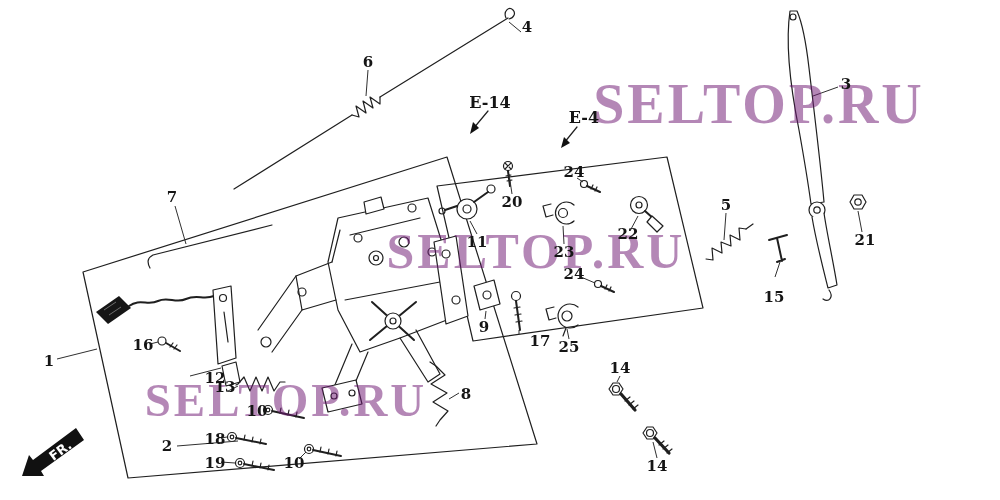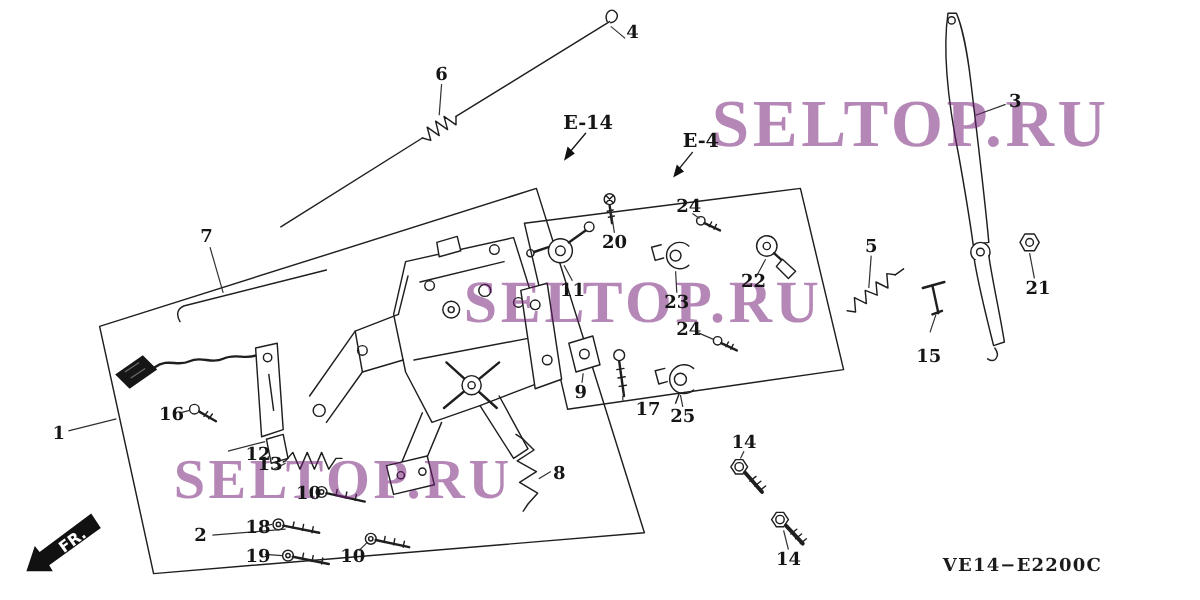--- a/index.html
+++ b/index.html
@@ -286,15 +286,14 @@
   <div class="callout" style="left:225px;top:387px;">13</div>
   <div class="callout" style="left:257px;top:411px;">10</div>
   <div class="callout" style="left:466px;top:394px;">8</div>
   <div class="callout" style="left:620px;top:368px;">14</div>
   <div class="callout" style="left:167px;top:446px;">2</div>
   <div class="callout" style="left:215px;top:439px;">18</div>
   <div class="callout" style="left:215px;top:463px;">19</div>
   <div class="callout" style="left:294px;top:463px;">10</div>
   <div class="callout" style="left:657px;top:466px;">14</div>
 
-  <div class="code" style="left:852px;top:471px;">VE14−E2200C</div>
 
 </div>
 
 </body></html>

